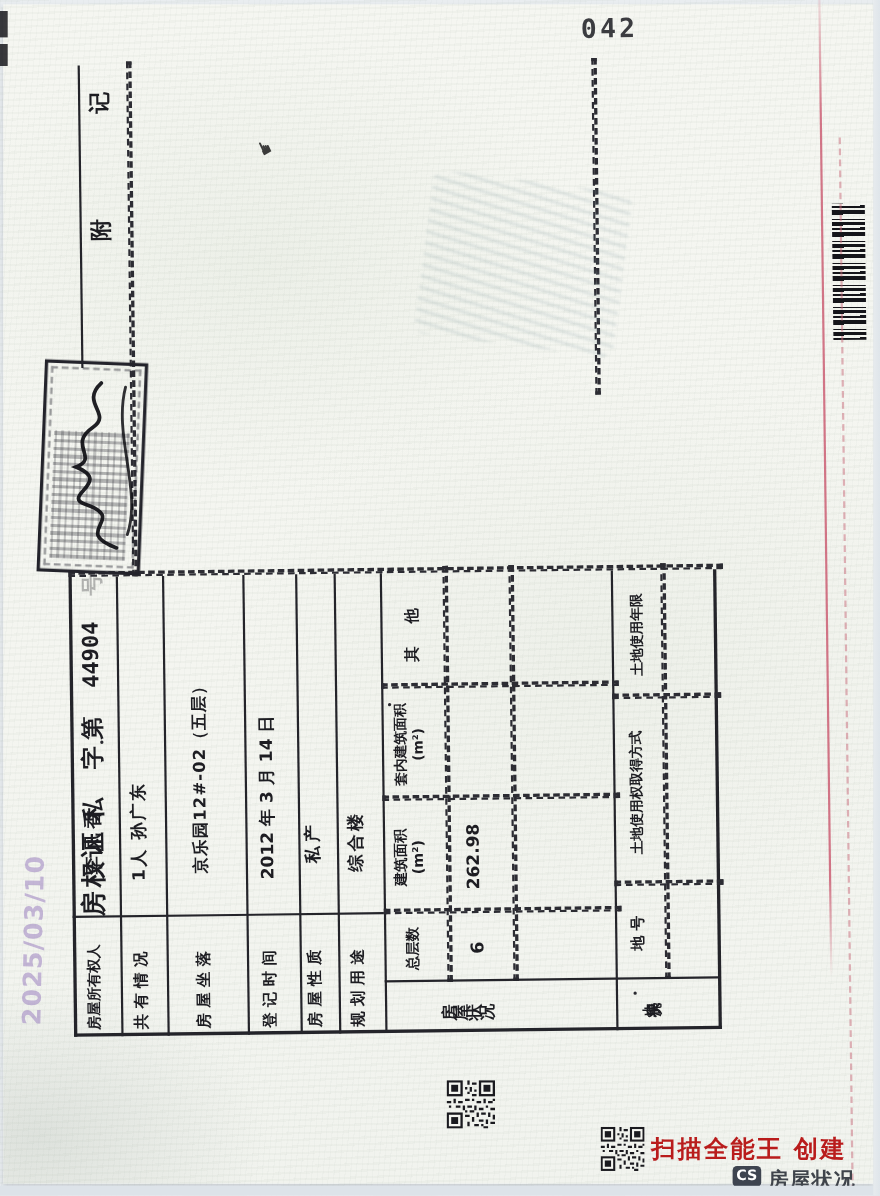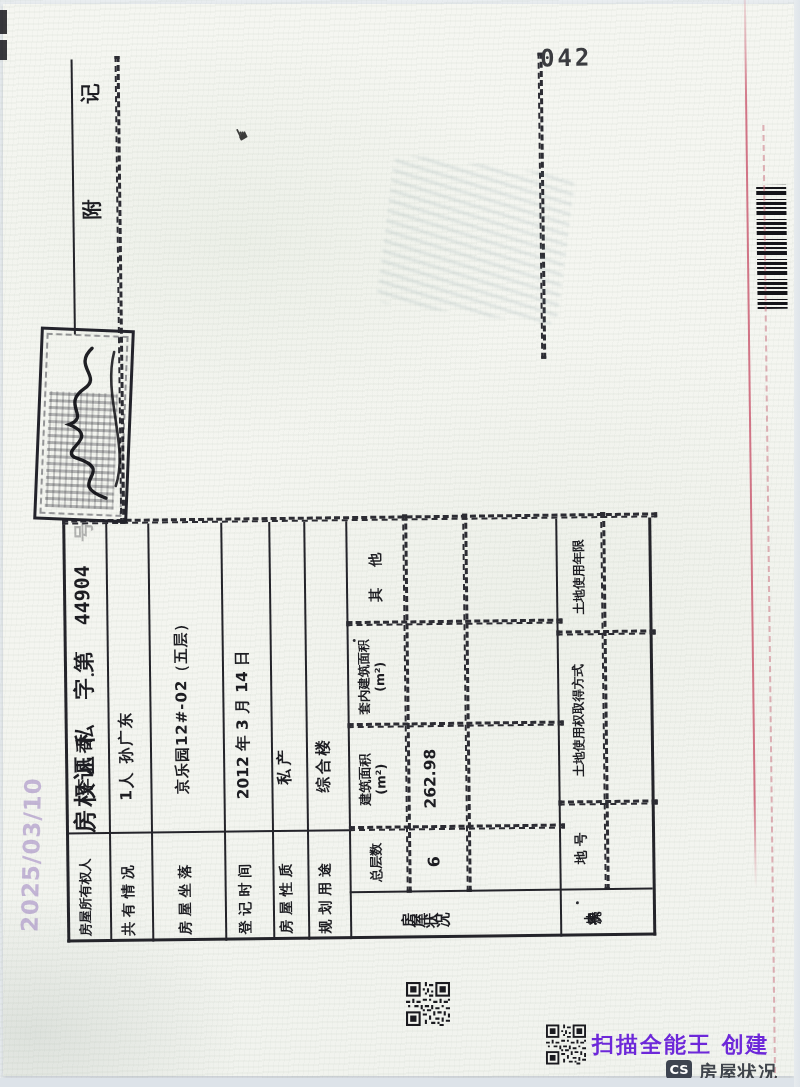--- a/index.html
+++ b/index.html
@@ -60,27 +60,27 @@
   .faintstreaks{
     position:absolute;left:772px;top:388px;width:150px;height:182px;
     background:repeating-linear-gradient(100deg, rgba(125,150,155,.22) 0 3px, rgba(125,150,155,0) 3px 10px);
     filter:blur(1px);transform:rotate(8deg);border-radius:10px;opacity:.85;
   }
   .redline{position:absolute;top:750px;left:195px;width:892px;height:2px;
     background:linear-gradient(90deg, rgba(205,95,115,0), rgba(201,85,108,.8) 10%, rgba(201,85,108,.8) 88%, rgba(205,95,115,.15));}
   .pinkdash{position:absolute;top:767px;left:0;width:958px;height:0;border-top:2px dashed rgba(200,105,122,.5);}
   .speck{position:absolute;width:3px;height:3px;border-radius:50%;background:#2a2a30;}
   .pageno{
-    position:absolute;left:540px;top:12px;font-family:"DejaVu Sans Mono","Liberation Mono",monospace;
-    font-size:24px;font-weight:700;letter-spacing:3px;color:#3b3c40;transform:rotate(-1deg);margin-top:32px;
+    position:absolute;left:528px;top:12px;font-family:"DejaVu Sans Mono","Liberation Mono",monospace;
+    font-size:24px;font-weight:700;letter-spacing:3px;color:#3b3c40;transform:rotate(-1deg);
   }
   .edge-tab{position:absolute;left:0;width:7px;background:#17171c;opacity:.85;}
   .qr{position:absolute;}
   .created{position:absolute;left:592px;top:1030px;font-size:22px;font-weight:700;
-    letter-spacing:2px;color:#6d28d9;white-space:nowrap;}
+    letter-spacing:2px;color:#b91c1c;white-space:nowrap;}
   .cs-badge{position:absolute;left:666px;top:1060px;width:26px;height:19px;background:#3e4450;
     border-radius:4px;color:#fff;font-size:13px;font-weight:700;display:flex;align-items:center;justify-content:center;}
   .cs-text{position:absolute;left:698px;top:1060px;font-size:19px;font-weight:700;color:#3f444b;
     letter-spacing:1px;white-space:nowrap;}
   .watermark-date{position:absolute;left:160px;top:14px;font-size:23px;font-weight:600;
     color:rgba(148,118,188,.5);letter-spacing:1px;transform:rotate(2deg);white-space:nowrap;}
   .remark-title{position:absolute;left:872px;top:82px;font-size:20px;font-weight:700;
     letter-spacing:96px;white-space:nowrap;}
   .hand{position:absolute;left:948px;top:236px;font-size:17px;color:#1c1c1c;opacity:.85;transform:rotate(-25deg);}
   .bottom-strip{position:absolute;left:0;top:1078px;width:800px;height:9px;background:#dde3e9;}

